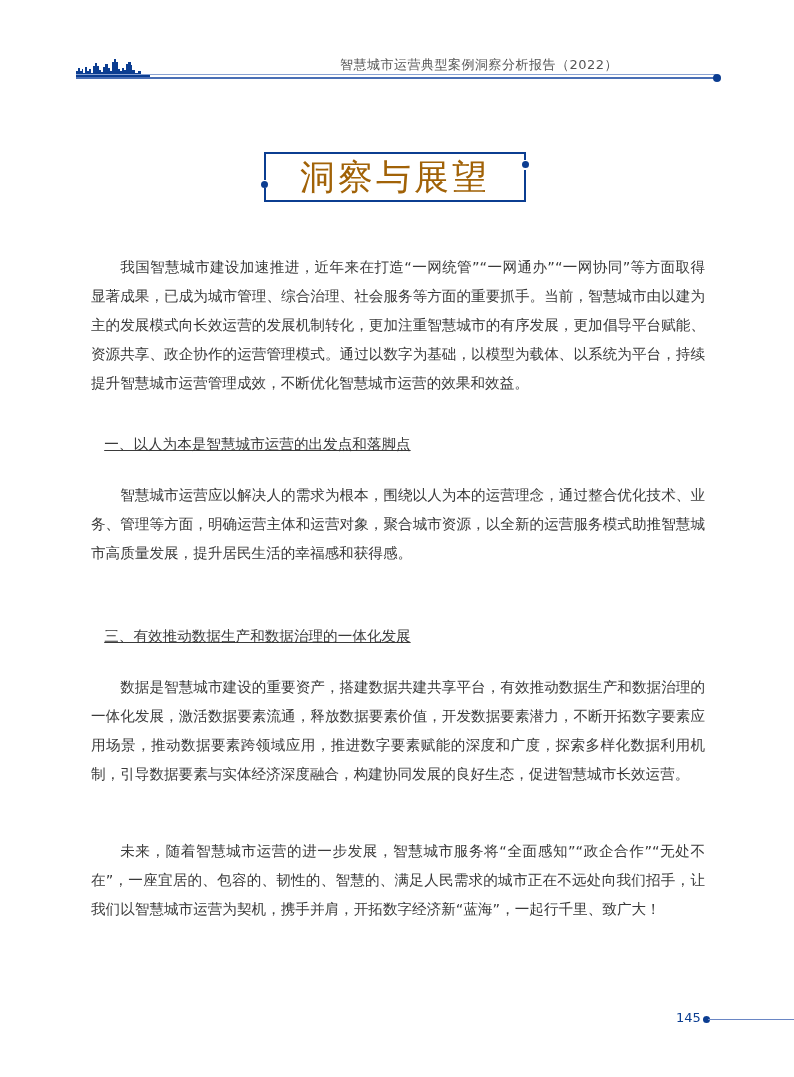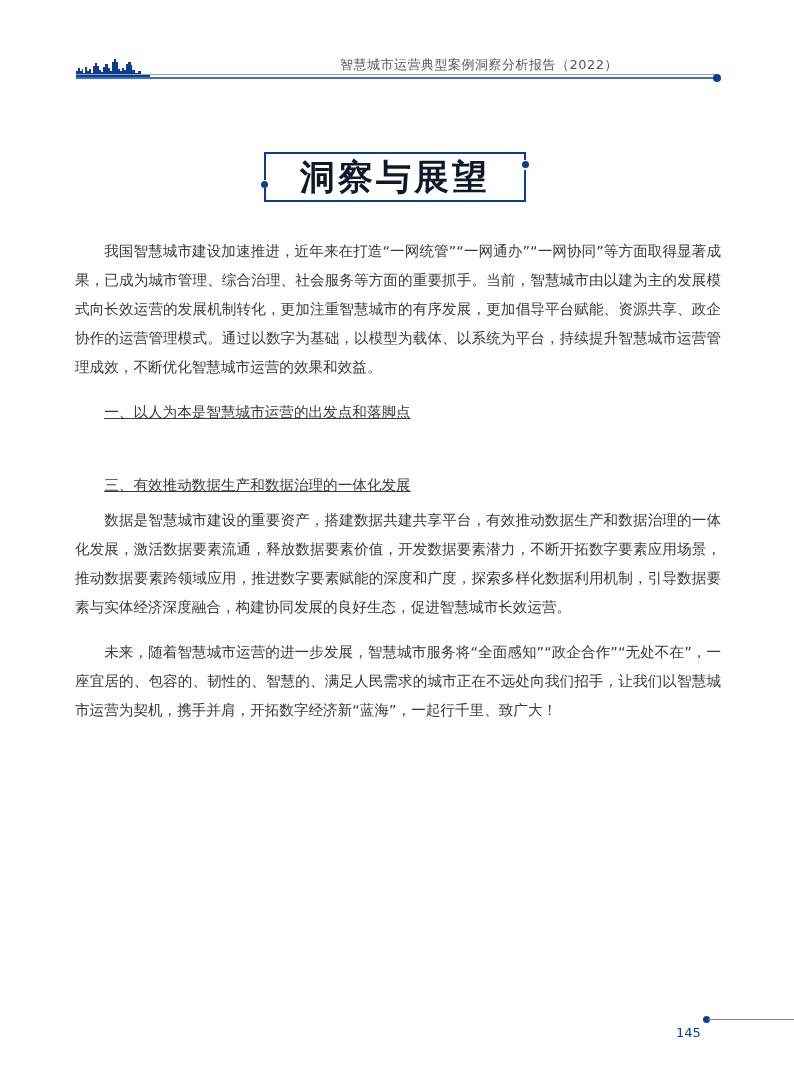--- a/index.html
+++ b/index.html
@@ -109,52 +109,51 @@
       border-radius: 50%;
       background: #0b3d91;
     }
     .title-text {
       position: absolute;
       left: 0; top: 0;
       width: 262px; height: 50px;
       text-align: center;
       line-height: 50px;
       font-size: 35px;
-      font-weight: bold;
-      color: #0f172a;
+      font-weight: normal;
+      color: #a16207;
       letter-spacing: 3px;
     }
     
     .content {
       position: absolute;
       left: 75px; top: 236px;
       width: 646px;
       font-size: 14.6px;
       line-height: 29px;
       color: #3a3a3a;
       text-align: justify;
     }
     .content p {
-      margin: 0;
+      margin: 16px;
       text-indent: 2em;
     }
     .content .sec-heading {
       text-indent: 2em;
       margin: 0;
       text-decoration: underline;
     }
     .gap-big { height: 16px; }
     .gap-small { height: 6px; }
     
     .page-num {
       position: absolute;
       left: 676px; top: 1010px;
       font-size: 13px;
       color: #0b3d91;
-      margin-top: 15px;
     }
     .footer-dot {
       position: absolute;
       left: 703px; top: 1016px;
       width: 7px; height: 7px;
       border-radius: 50%;
       background: #0b3d91;
     }
     .footer-line {
       position: absolute;
@@ -186,20 +185,21 @@
   <div class="side-right-bottom"></div>
   <div class="dot-right"></div>
   <div class="title-text">洞察与展望</div>
 </div>
 
 <div class="content">
   <p>我国智慧城市建设加速推进，近年来在打造“一网统管”“一网通办”“一网协同”等方面取得显著成果，已成为城市管理、综合治理、社会服务等方面的重要抓手。当前，智慧城市由以建为主的发展模式向长效运营的发展机制转化，更加注重智慧城市的有序发展，更加倡导平台赋能、资源共享、政企协作的运营管理模式。通过以数字为基础，以模型为载体、以系统为平台，持续提升智慧城市运营管理成效，不断优化智慧城市运营的效果和效益。</p>
   <div class="gap-big"></div>
   <p class="sec-heading">一、以人为本是智慧城市运营的出发点和落脚点</p>
   <div class="gap-small"></div>
+  <p>智慧城市运营应以解决人的需求为根本，围绕以人为本的运营理念，通过整合优化技术、业务、管理等方面，明确运营主体和运营对象，聚合城市资源，以全新的运营服务模式助推智慧城市高质量发展，提升居民生活的幸福感和获得感。</p>
   <div class="gap-big"></div>
   <div class="gap-small"></div>
   <div class="gap-big"></div>
   <p class="sec-heading">三、有效推动数据生产和数据治理的一体化发展</p>
   <div class="gap-small"></div>
   <p>数据是智慧城市建设的重要资产，搭建数据共建共享平台，有效推动数据生产和数据治理的一体化发展，激活数据要素流通，释放数据要素价值，开发数据要素潜力，不断开拓数字要素应用场景，推动数据要素跨领域应用，推进数字要素赋能的深度和广度，探索多样化数据利用机制，引导数据要素与实体经济深度融合，构建协同发展的良好生态，促进智慧城市长效运营。</p>
   <div class="gap-big"></div>
   <p>未来，随着智慧城市运营的进一步发展，智慧城市服务将“全面感知”“政企合作”“无处不在”，一座宜居的、包容的、韧性的、智慧的、满足人民需求的城市正在不远处向我们招手，让我们以智慧城市运营为契机，携手并肩，开拓数字经济新“蓝海”，一起行千里、致广大！</p>
 </div>
 

